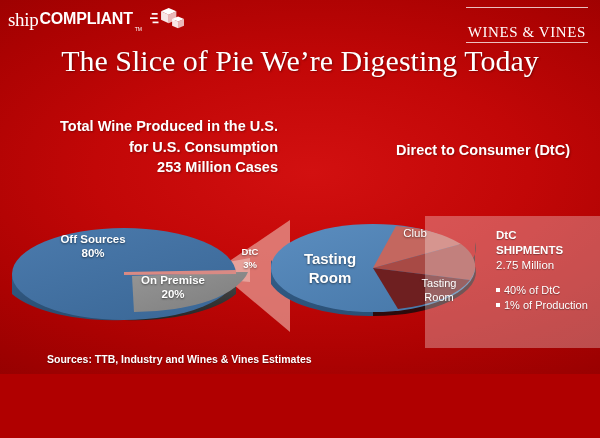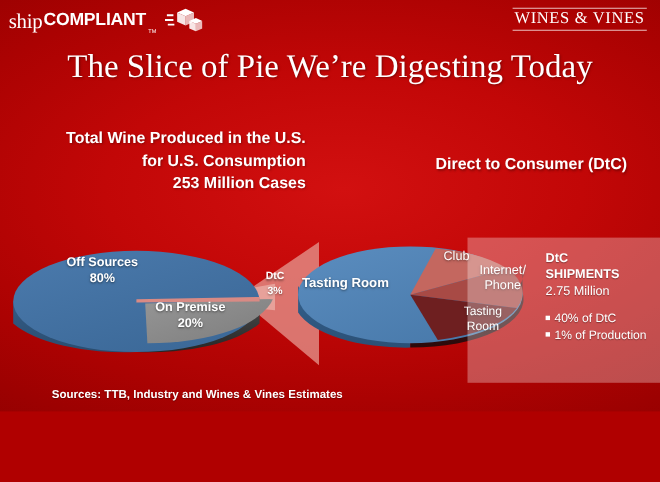--- a/index.html
+++ b/index.html
@@ -16,21 +16,21 @@
   
   .logo{position:absolute;left:8px;top:5px;display:flex;align-items:center;gap:6px;}
   .logo-ship{font-family:"Liberation Serif", serif;font-size:19px;color:#fff;letter-spacing:-.3px;line-height:1;}
   .logo-compliant{font-family:"Liberation Sans", sans-serif;font-weight:bold;font-size:16px;color:#fff;letter-spacing:-.2px;line-height:1;}
   .logo-tm{font-size:5px;color:#fff;align-self:flex-end;margin-left:-4px;margin-bottom:1px;}
   .logo-mark{width:34px;height:28px;margin-left:2px;}
   .wv{position:absolute;right:12px;top:7px;text-align:center;}
   .wv-text{
     font-family:"Liberation Serif", serif;font-size:15px;color:#fff;letter-spacing:.6px;
     border-top:1px solid rgba(255,255,255,.75);border-bottom:1px solid rgba(255,255,255,.75);
-    padding:1px 2px 1px 2px;line-height:1.15;
+    padding:16px 2px 1px 2px;line-height:1.15;
   }
   .title{
     position:absolute;left:0;right:0;top:44px;text-align:center;
     font-family:"Liberation Serif", serif;font-size:30px;color:#ffffff;
     text-shadow:1px 1px 2px rgba(0,0,0,.35);
   }
   
   .hdr{position:absolute;text-align:right;color:#fff;font-weight:bold;font-size:14.5px;line-height:1.42;
        text-shadow:1px 1px 2px rgba(0,0,0,.3);}
   .hdr-left{left:18px;top:116px;width:260px;}
@@ -44,21 +44,21 @@
   }
   
   .pie-left{position:absolute;left:8px;top:212px;width:250px;height:132px;}
   .pie-right{position:absolute;left:268px;top:210px;width:220px;height:138px;}
   .slice-label{
     position:absolute;color:#fff;text-align:center;pointer-events:none;
     text-shadow:0 1px 2px rgba(0,0,0,.5);line-height:1.25;
   }
   .sl-off{left:38px;top:232px;width:110px;font-size:11.5px;font-weight:bold;}
   .sl-on{left:128px;top:273px;width:90px;font-size:11.5px;font-weight:bold;}
-  .sl-trco{left:266px;top:250px;width:96px;font-size:12px;font-weight:bold;}
+  .sl-trco{left:282px;top:250px;width:96px;font-size:15px;font-weight:bold;}
   .sl-club{left:392px;top:226px;width:46px;font-size:11.5px;}
   .sl-ip{left:424px;top:239px;width:66px;font-size:11.5px;}
   .sl-tr{left:410px;top:277px;width:58px;font-size:11px;}
   
   .panel{
     position:absolute;left:425px;top:216px;width:175px;height:132px;
     background:rgba(255,255,255,.30);
   }
   .panel-inner{position:absolute;left:496px;top:228px;width:102px;color:#fff;}
   .panel-line{font-size:11.5px;line-height:1.32;text-shadow:0 1px 1px rgba(0,0,0,.35);}
@@ -196,24 +196,20 @@
 
       <path d="M105 58 L202 70 A102 44 0 0 1 130 99 Z" fill="#6e1f20"></path>
 
       <path d="M3 58 A102 44 0 0 1 128 16 L105 58 Z" fill="#5a8cbe" opacity="0"></path>
     </svg>
   </div>
   <div class="slice-label sl-trco">
     <div>Tasting Room</div>
   </div>
   <div class="slice-label sl-club">Club</div>
-  <div class="slice-label sl-ip">
-    <div>Internet/</div>
-    <div>Phone</div>
-  </div>
   <div class="slice-label sl-tr">
     <div>Tasting</div>
     <div>Room</div>
   </div>
 
   <div class="panel"></div>
   <div class="panel-inner">
     <div class="panel-line b">DtC</div>
     <div class="panel-line b">SHIPMENTS</div>
     <div class="panel-line">2.75 Million</div>

